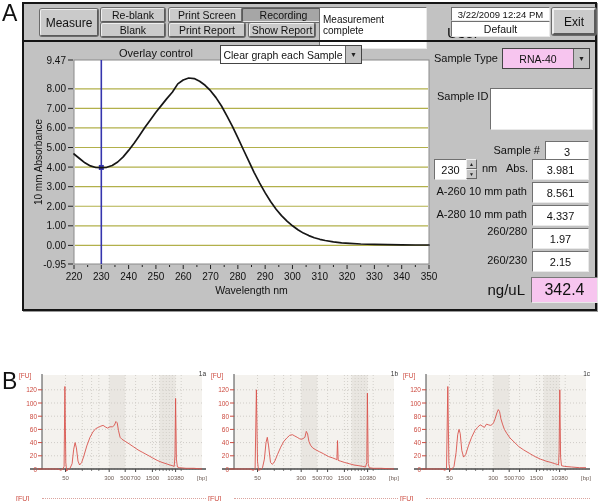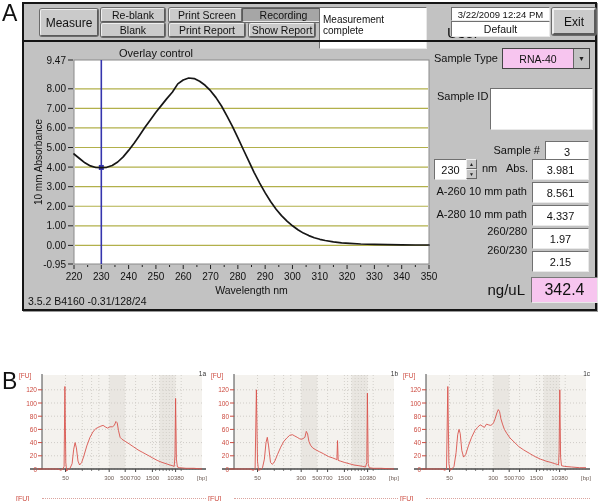--- a/index.html
+++ b/index.html
@@ -56,20 +56,24 @@
     <div class="whitebox" style="left:295px;top:3px;width:100px;height:28px;padding:6px 3px">
       <span>Measurement complete</span>
     </div>
     <span class="lbl" style="left:423px;top:20px;font-size:15px">User</span>
     <div class="whitebox" style="left:427px;top:3px;width:97px;height:12px;font-size:9.5px;display:flex;align-items:center;justify-content:center">3/22/2009 12:24 PM</div>
     <div class="whitebox" style="left:427px;top:17px;width:97px;height:14px;font-size:10.5px;display:flex;align-items:center;justify-content:center">Default</div>
     <button class="btn big" style="left:528px;top:4px;width:44px;height:27px;border-width:2px">Exit</button>
     <div class="tb-sep"></div>
 
     <span class="lbl overlay-z" style="left:95px;top:43px">Overlay control</span>
+    <div class="dd overlay-z" style="left:196px;top:41px;width:140px">
+      <span class="field">Clear graph each Sample</span>
+      <span class="arrow">▼</span>
+    </div>
 
     <svg class="chart-svg" width="432" height="250" viewBox="0 0 432 250">
         <rect x="46" y="8" width="355" height="204" fill="#fff" stroke="#8a8a8a" stroke-width="1"></rect>
         <line x1="47" x2="400" y1="193.40115163147794" y2="193.40115163147794" stroke="#b2b04a" stroke-width="1.2"></line>
         <line x1="47" x2="400" y1="173.82341650671785" y2="173.82341650671785" stroke="#b2b04a" stroke-width="1.2"></line>
         <line x1="47" x2="400" y1="154.24568138195778" y2="154.24568138195778" stroke="#b2b04a" stroke-width="1.2"></line>
         <line x1="47" x2="400" y1="134.6679462571977" y2="134.6679462571977" stroke="#b2b04a" stroke-width="1.2"></line>
         <line x1="47" x2="400" y1="115.09021113243763" y2="115.09021113243763" stroke="#b2b04a" stroke-width="1.2"></line>
         <line x1="47" x2="400" y1="95.51247600767755" y2="95.51247600767755" stroke="#b2b04a" stroke-width="1.2"></line>
         <line x1="47" x2="400" y1="75.93474088291748" y2="75.93474088291748" stroke="#b2b04a" stroke-width="1.2"></line>
@@ -169,27 +173,26 @@
 
     <span class="rlbl" style="left:360px;top:181px;width:143px">A-260 10 mm path</span>
     <div class="valbox" style="left:508px;top:178px;width:55px;height:19px">8.561</div>
 
     <span class="rlbl" style="left:360px;top:204px;width:143px">A-280 10 mm path</span>
     <div class="valbox" style="left:508px;top:201px;width:55px;height:19px">4.337</div>
 
     <span class="rlbl" style="left:400px;top:221px;width:103px">260/280</span>
     <div class="valbox" style="left:508px;top:224px;width:55px;height:19px">1.97</div>
 
-    <span class="rlbl" style="left:400px;top:240px;width:103px">260/230</span>
+    <span class="rlbl" style="left:400px;top:250px;width:103px">260/230</span>
     <div class="valbox" style="left:508px;top:247px;width:55px;height:19px">2.15</div>
 
     <span class="rlbl" style="left:390px;top:277px;width:111px;font-size:15px">ng/uL</span>
     <div class="valbox pinkfield" style="left:507px;top:273px;width:65px;height:24px;font-size:16px;border-color:#777 #e9e9e9 #e9e9e9 #777">342.4</div>
 
-    <div class="version" style="left:4px;top:291px">3.5.2 B4160 -0.31/128/24</div>
   </div>
 
   <div class="panel-label" style="left:2px;top:368px">B</div>
 
   <div class="ecard" style="left:16px;top:368px">
     <svg width="192" height="126" viewBox="0 0 192 126">
         <rect x="26" y="7" width="160" height="94" fill="#f4f2ee"></rect>
         <rect x="93.2" y="7" width="16" height="94" fill="#e9e6e1"></rect>
         <rect x="143.6" y="7" width="16" height="94" fill="#e9e6e1"></rect>
         <line x1="26" x2="186" y1="101" y2="101" stroke="#cfccc7" stroke-dasharray="1,2"></line>

